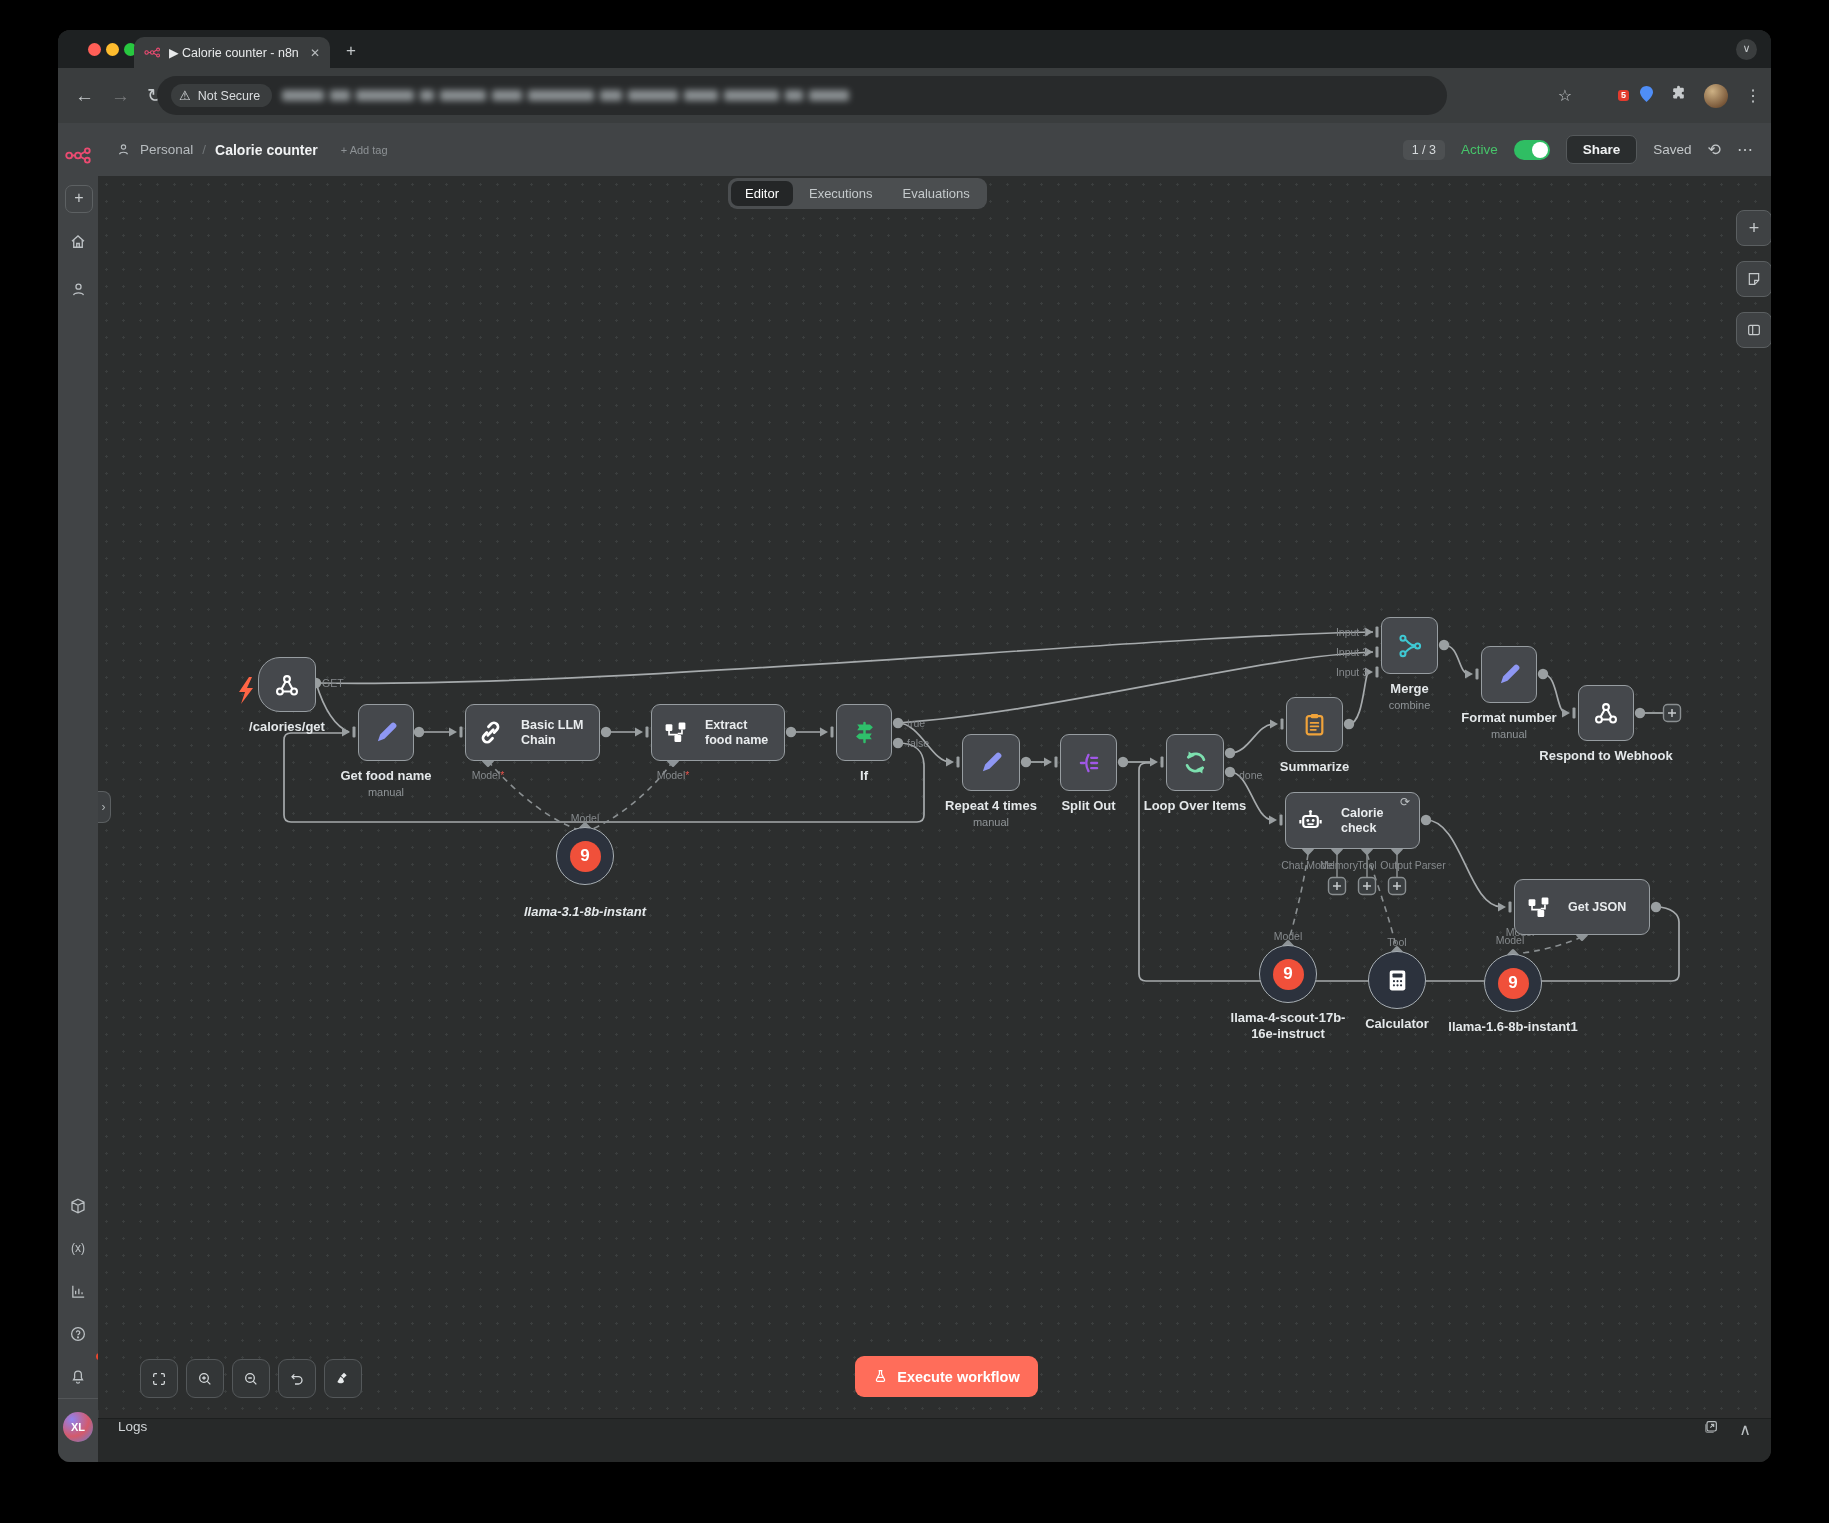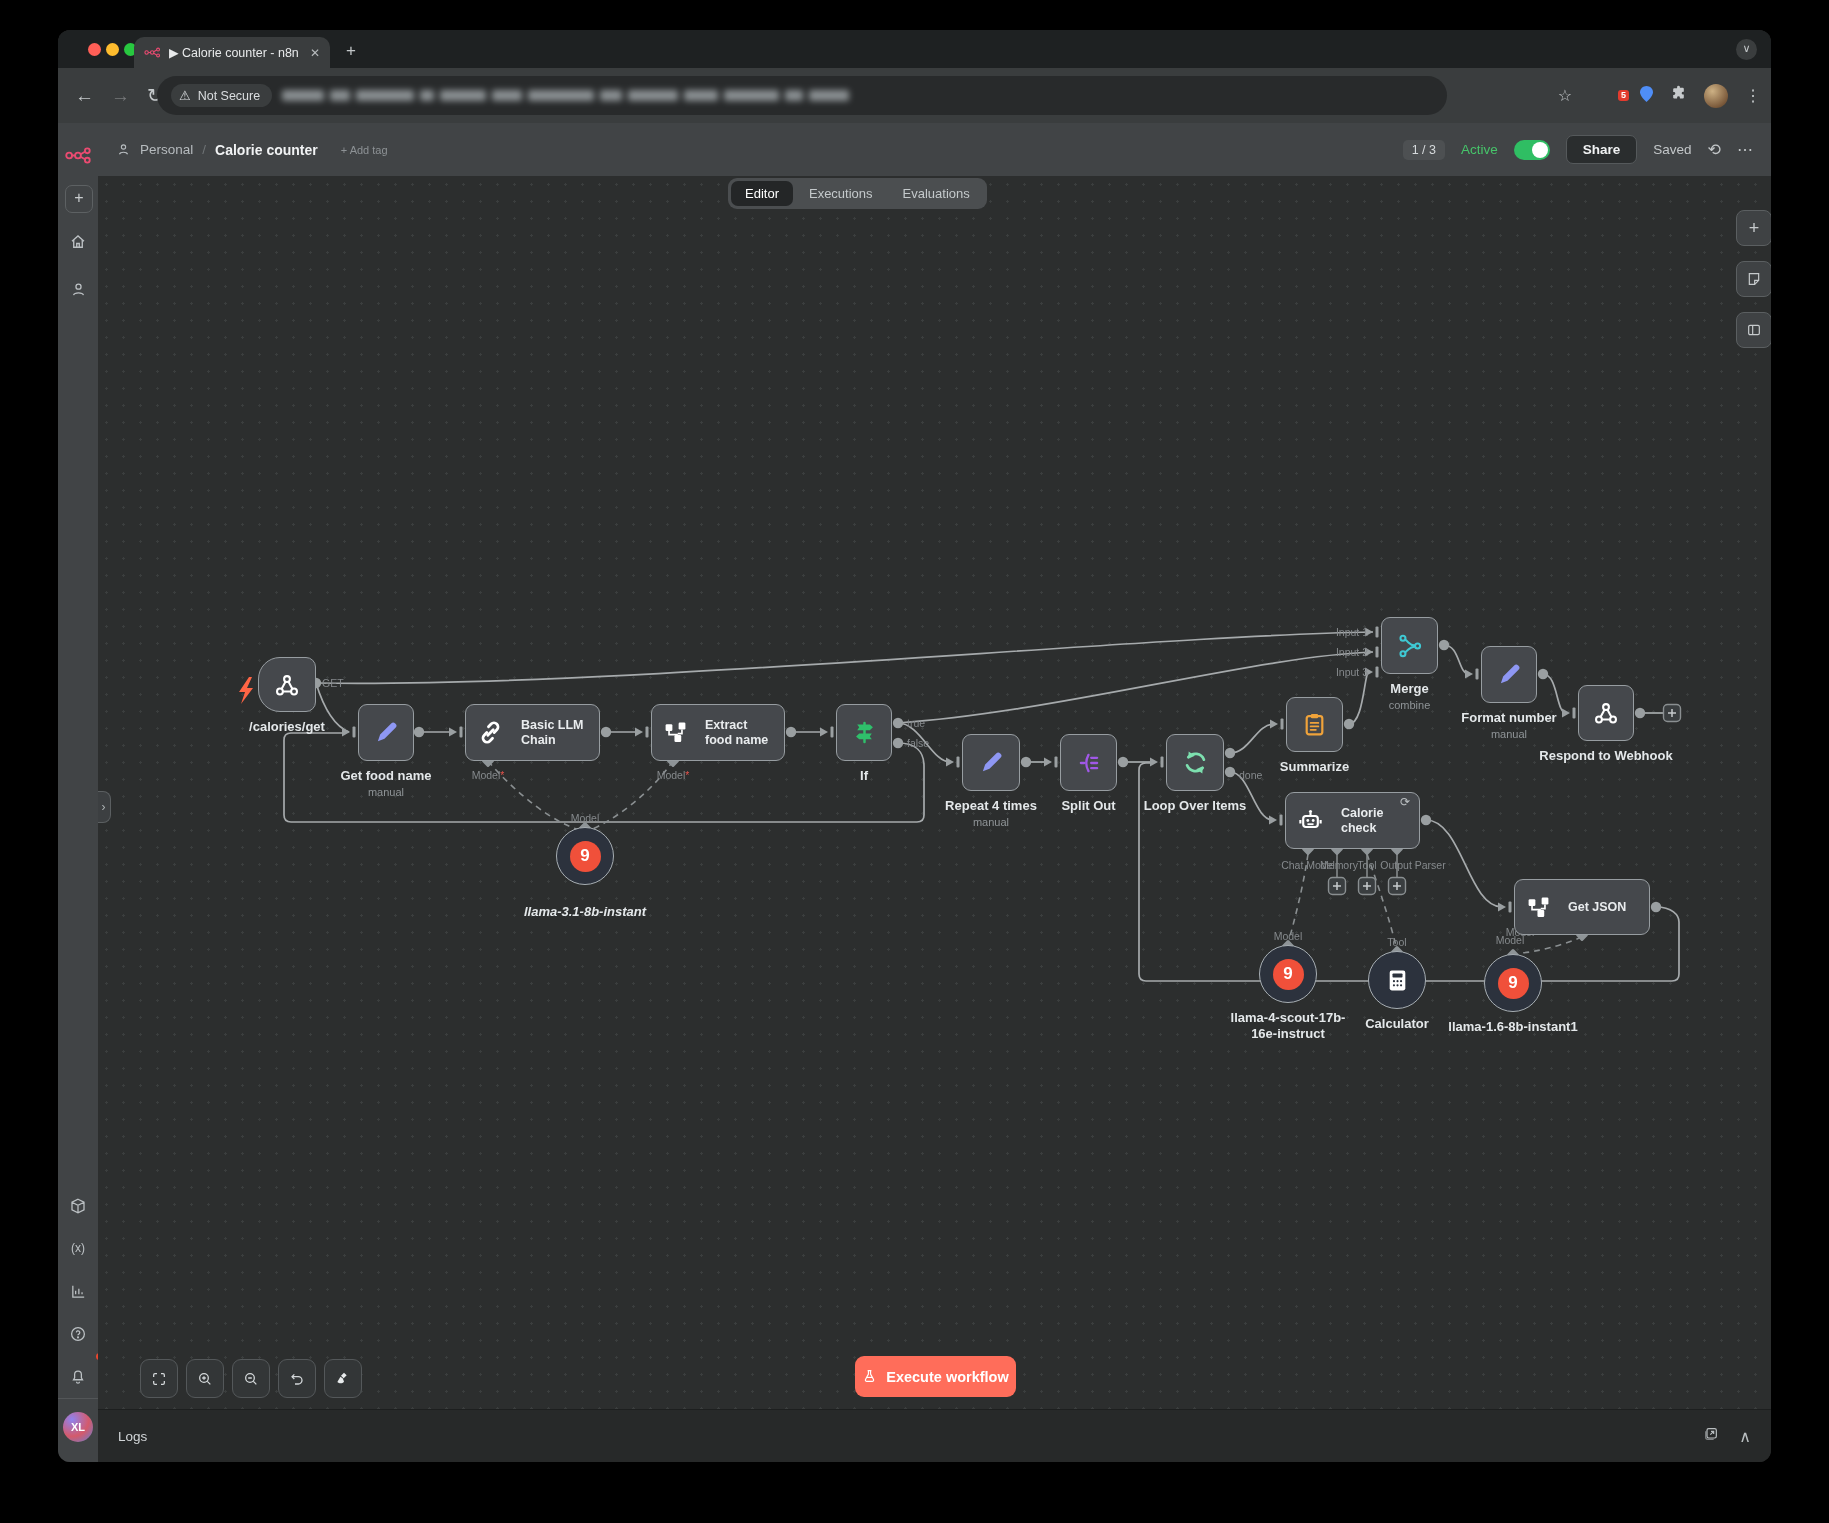--- a/index.html
+++ b/index.html
@@ -68,21 +68,21 @@
   .node-label{position:absolute;width:170px;text-align:center;color:#e4e8ea;font-size:13px;font-weight:600;transform:translateX(-50%);white-space:pre-line;line-height:1.25;z-index:4;}
   .node-sub{position:absolute;width:170px;text-align:center;color:#8f9497;font-size:11px;transform:translateX(-50%);z-index:4;}
   .flabel{position:absolute;color:#85898c;font-size:10.5px;white-space:nowrap;z-index:2;}
   .flabel.c{transform:translateX(-50%);}
   .flabel.r{transform:translateX(-100%);}
   .flabel .req{color:#e0524a;font-style:normal;}
   .corner-ic{position:absolute;color:#b9bec0;font-size:12px;z-index:5;}
   .handle{position:absolute;left:-1px;width:13px;height:30px;background:#3c3f41;border:1px solid #5b5f61;border-left:none;border-radius:0 8px 8px 0;color:#aeb3b5;font-size:12px;display:flex;align-items:center;justify-content:center;}
   .zbtn{position:absolute;width:36px;height:37px;background:#333637;border:1px solid #54585a;border-radius:9px;color:#d4d8da;display:flex;align-items:center;justify-content:center;}
   .execbtn{position:absolute;background:#ff6d5a;border:none;border-radius:9px;color:#fff;font-size:14.5px;font-weight:600;display:flex;align-items:center;justify-content:center;gap:9px;}
-  .logsbar{position:absolute;left:0;bottom:0;right:0;height:53px;background:#272929;border-top:1px solid #1d1f1f;display:flex;align-items:center;padding:0 20px;box-sizing:border-box;}
+  .logsbar{position:absolute;left:0;bottom:0;right:0;height:44px;background:#272929;border-top:1px solid #1d1f1f;display:flex;align-items:flex-start;padding:0 20px;box-sizing:border-box;}
   .logs-lbl{color:#d2d6d8;font-size:13.5px;}
   .logs-right{margin-left:auto;display:flex;align-items:center;gap:20px;color:#b9bec0;}
 </style>
 </head>
 <body>
 
 <div class="stage">
   <div class="window">
 
     <div class="tabstrip">
@@ -380,21 +380,21 @@
             </div>
           <div class="zbtn" style="left:226px;top:1183px">
               <svg width="16" height="16" viewBox="0 0 24 24">
                 <g fill="#e8ebec">
                   <path d="M13.5 2.5 l4 4 -4.5 4.5 -4-4 Z"></path>
                   <path d="M8.2 8.8 L3.5 16.5 c2.8 2.6 7.5 2.8 10 -0.5 l-1.8-4.7 Z"></path>
                 </g>
               </svg>
             </div>
 
-          <button class="execbtn" style="left:757px;top:1180px;width:161px;height:41px">
+          <button class="execbtn" style="left:757px;top:1180px;width:183px;height:41px">
             <svg width="15" height="15" viewBox="0 0 24 24" fill="none" stroke="#fff" stroke-width="1.9">
                 <path d="M9 2.5 h6 M10.3 2.5 v5.5 L5.6 16.8 a2.1 2.1 0 0 0 1.9 3 h9 a2.1 2.1 0 0 0 1.9 -3 L13.7 8 V2.5"></path>
                 <path d="M7.6 13.5 h8.8"></path>
               </svg>
             <span>Execute workflow</span>
           </button>
         <div class="node webhook" style="left: 160px; top: 481px; width: 58px; height: 55px;">
               <span style="display: flex;">
                 <svg viewBox="0 0 24 24" width="26" height="26">
                   <g fill="none" stroke="#fff" stroke-width="1.9">

